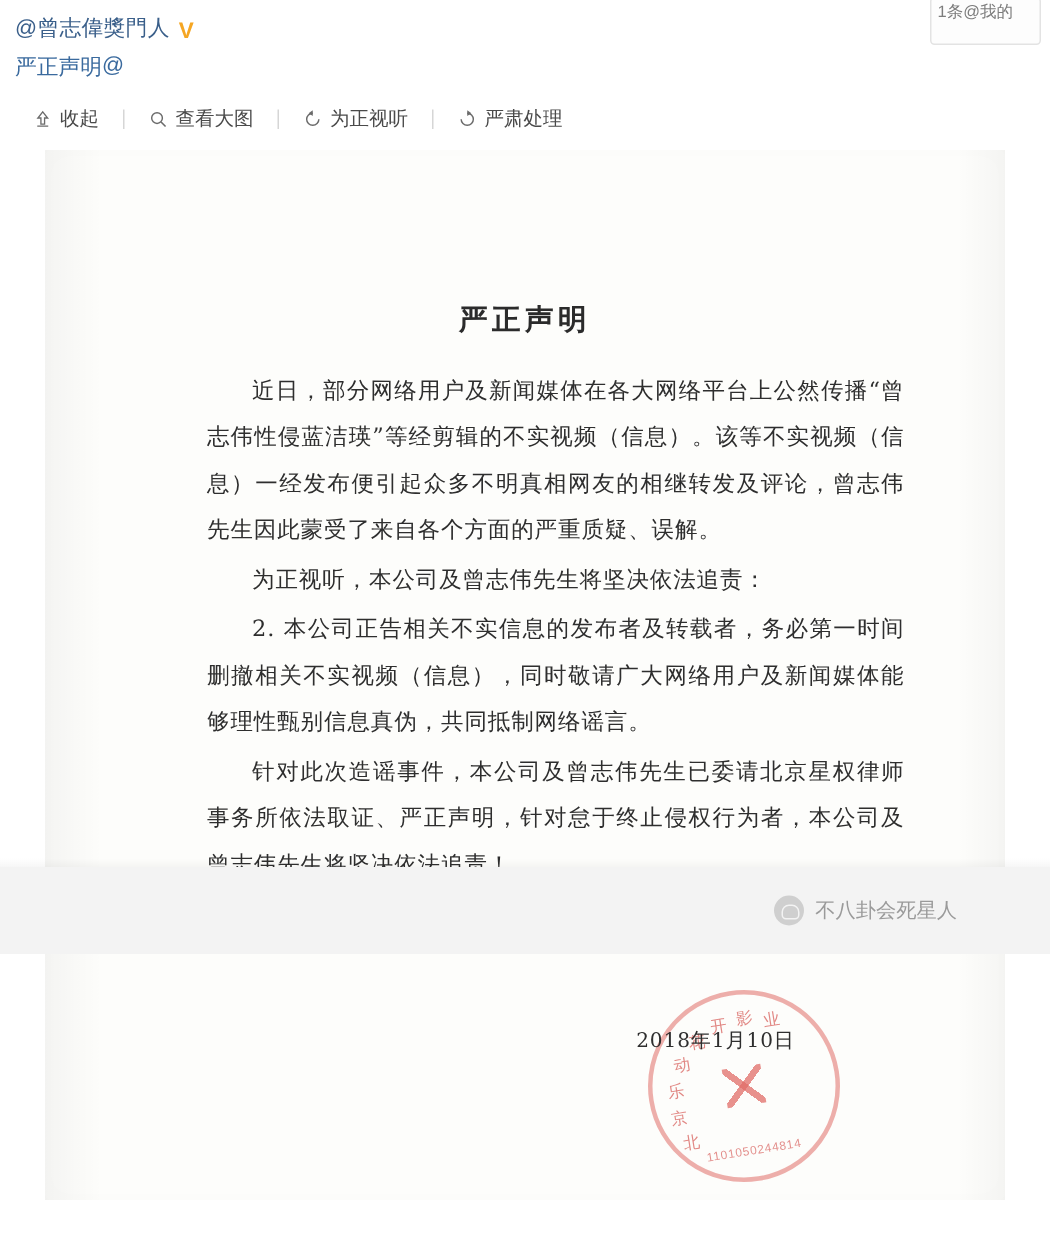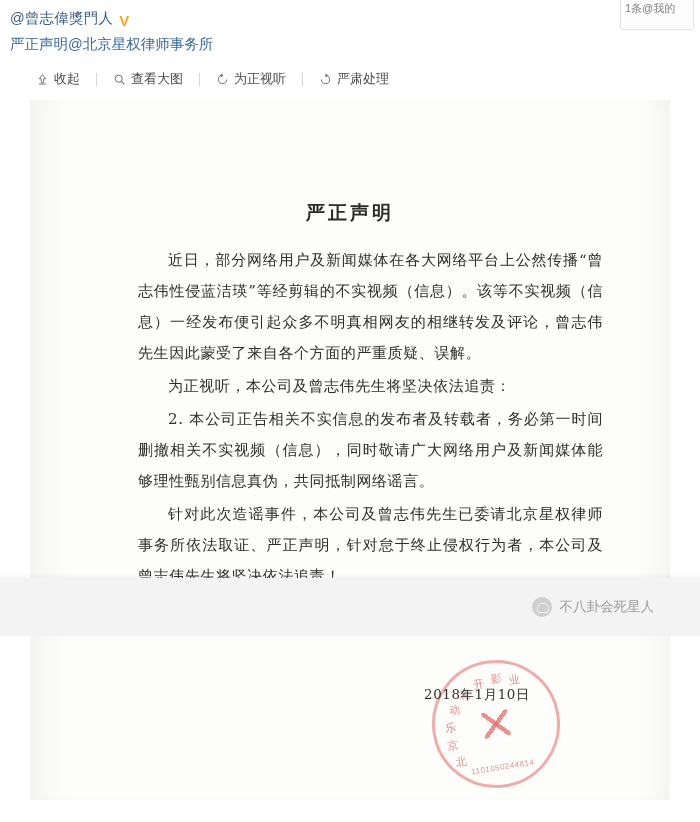--- a/index.html
+++ b/index.html
@@ -54,21 +54,21 @@
     color: #3a6a9e;
     font-size: 14.5px;
   }
 
   
   .toolbar {
     display: flex;
     align-items: center;
     height: 34px;
     margin-top: 7px;
-    padding-left: 36px;
+    padding-left: 22px;
     color: #555;
     font-size: 13px;
   }
   .tb-item {
     display: flex;
     align-items: center;
     gap: 5px;
     color: #4a4a4a;
     cursor: pointer;
   }
@@ -216,21 +216,21 @@
   
   .footer {
     position: absolute;
     left: 0; bottom: 0;
     width: 700px;
     height: 58px;
     background: #f3f3f3;
     display: flex;
     align-items: center;
     justify-content: flex-end;
-    padding-right: 46px;
+    padding-right: 62px;
   }
   .wm {
     display: flex;
     align-items: center;
     gap: 8px;
     color: #9a9a9a;
     font-size: 13.5px;
   }
   .wm-logo {
     width: 20px; height: 20px;
@@ -263,21 +263,20 @@
   </div>
 
   <div class="header">
     <div class="user-line">
       <span class="user-name">@曾志偉獎門人</span>
       <span class="verified-badge">V</span>
     </div>
     <div class="title-line">
       <span class="title-link">严正声明</span>
       <span class="at-link">@</span>
-      <span class="at-link">北京星权律师事务所</span>
     </div>
   </div>
 
   <div class="toolbar">
     <div class="tb-item">
       <span class="tb-icon">
         <svg width="13" height="13" viewBox="0 0 16 16">
           <path d="M8 2 L12 7 H9.5 V12 H6.5 V7 H4 Z" fill="none" stroke="#6b6b6b" stroke-width="1.1"></path>
           <line x1="3.5" y1="13.6" x2="12.5" y2="13.6" stroke="#6b6b6b" stroke-width="1.1"></line>
         </svg>

